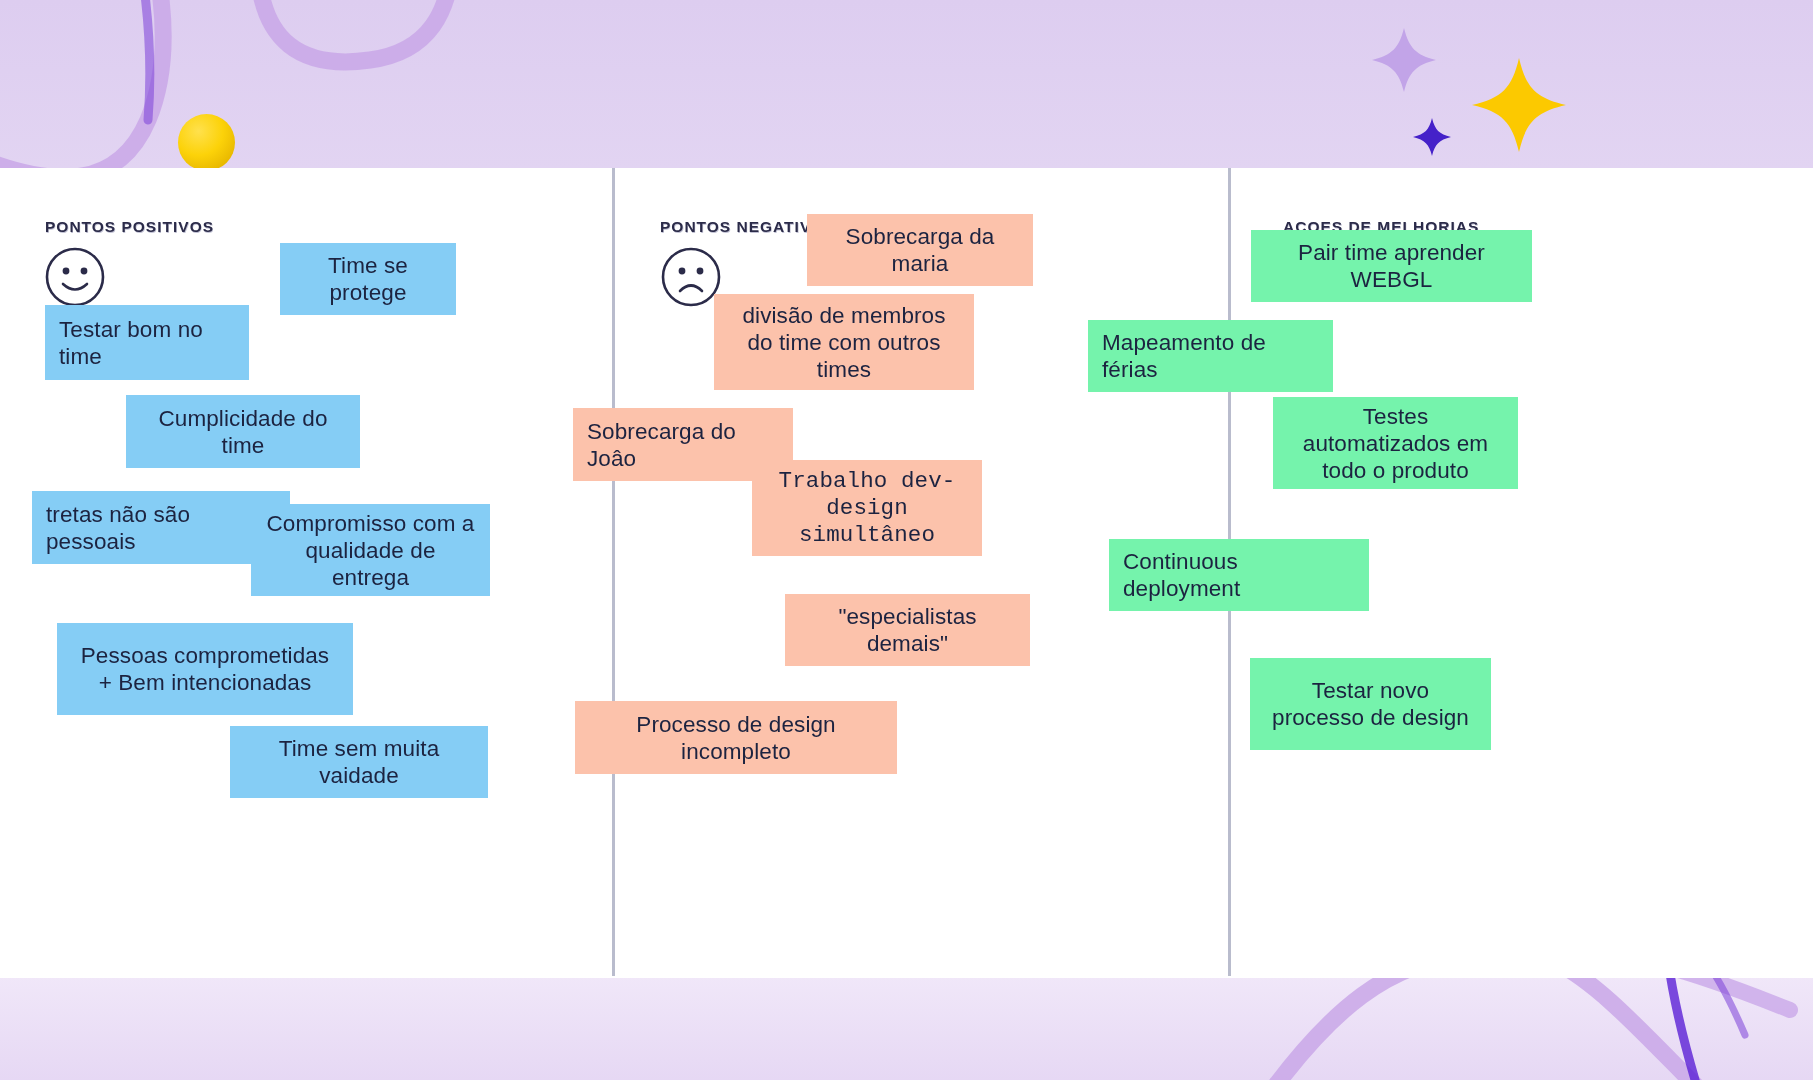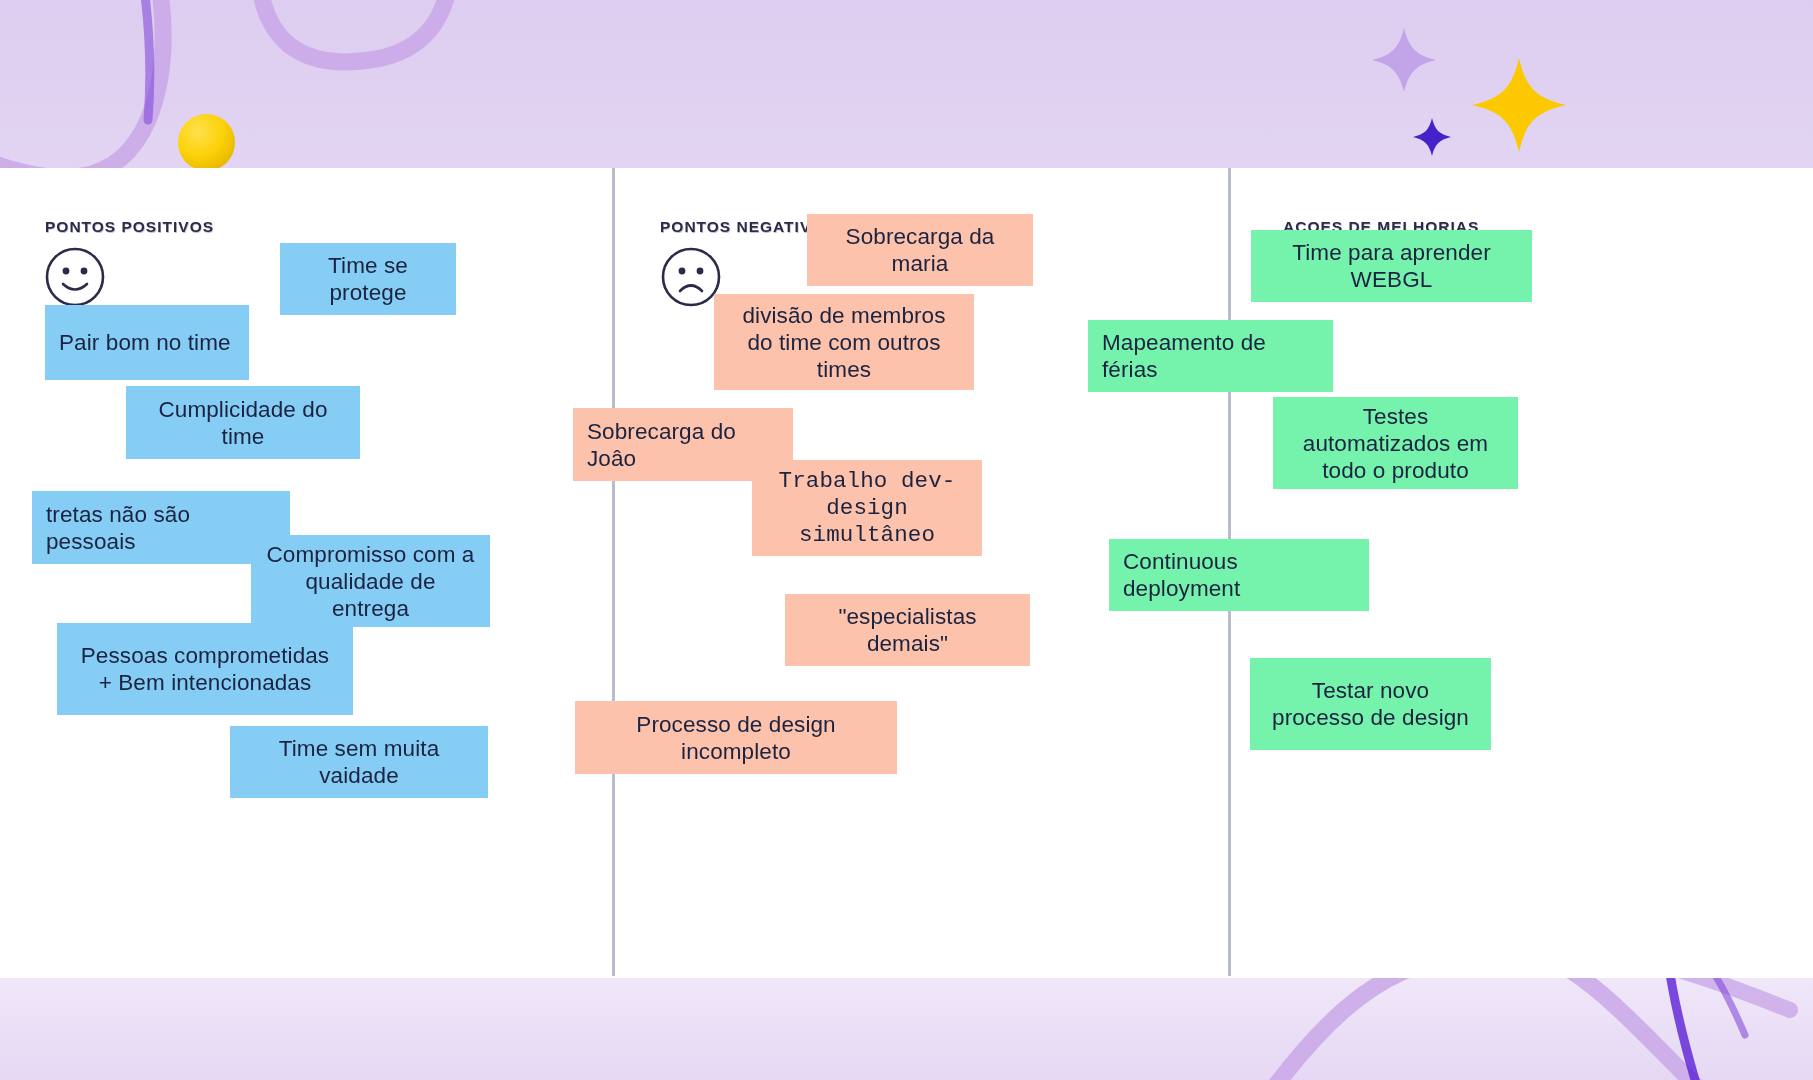--- a/index.html
+++ b/index.html
@@ -159,29 +159,29 @@
         <circle cx="22" cy="25" r="3.4" fill="#2b2b49"></circle>
         <circle cx="40" cy="25" r="3.4" fill="#2b2b49"></circle>
         <path d="M 19 38 Q 31 49, 43 38" fill="none" stroke="#2b2b49" stroke-width="2.6" stroke-linecap="round"></path>
       </svg>
     </div>
 
     <div class="card card-pos" style="left:280px; top:75px; width:176px; height:72px;">
       <span>Time se protege</span>
     </div>
     <div class="card card-pos left-align" style="left:45px; top:137px; width:204px; height:75px;">
-      <span>Pair bom no time</span>
-    </div>
-    <div class="card card-pos" style="left:126px; top:218px; width:234px; height:73px;">
+      <span>Testar bom no time</span>
+    </div>
+    <div class="card card-pos" style="left:126px; top:227px; width:234px; height:73px;">
       <span>Cumplicidade do time</span>
     </div>
     <div class="card card-pos left-align" style="left:32px; top:323px; width:258px; height:73px;">
       <span>tretas não são pessoais</span>
     </div>
-    <div class="card card-pos" style="left:251px; top:367px; width:239px; height:92px;">
+    <div class="card card-pos" style="left:251px; top:336px; width:239px; height:92px;">
       <span>Compromisso com a qualidade de entrega</span>
     </div>
     <div class="card card-pos" style="left:57px; top:455px; width:296px; height:92px;">
       <span>Pessoas comprometidas + Bem intencionadas</span>
     </div>
     <div class="card card-pos" style="left:230px; top:558px; width:258px; height:72px;">
       <span>Time sem muita vaidade</span>
     </div>
   </div>
 
@@ -224,21 +224,21 @@
         <path d="M 50 40 A 21 21 0 0 1 18 48" fill="none" stroke="#2b2b49" stroke-width="2.4" stroke-linecap="round"></path>
         <path d="M 8 30 A 21 21 0 0 0 16 47" fill="none" stroke="#2b2b49" stroke-width="2.4" stroke-linecap="round"></path>
         <path d="M 47 17 l -1 7 M 47 17 l -7 1" fill="none" stroke="#2b2b49" stroke-width="2.4" stroke-linecap="round"></path>
         <path d="M 18 48 l 7 -1 M 18 48 l 1 -7" fill="none" stroke="#2b2b49" stroke-width="2.4" stroke-linecap="round"></path>
         <rect x="21" y="20" width="23" height="24" rx="4" fill="none" stroke="#2b2b49" stroke-width="2.4"></rect>
         <path d="M 21 28 L 44 28" stroke="#2b2b49" stroke-width="2.4"></path>
       </svg>
     </div>
 
     <div class="card card-act" style="left:20px; top:62px; width:281px; height:72px;">
-      <span>Time para aprender WEBGL</span>
+      <span>Pair time aprender WEBGL</span>
     </div>
     <div class="card card-act left-align" style="left:-143px; top:152px; width:245px; height:72px;">
       <span>Mapeamento de férias</span>
     </div>
     <div class="card card-act left-align" style="left:-122px; top:371px; width:260px; height:72px;">
       <span>Continuous deployment</span>
     </div>
     <div class="card card-act" style="left:42px; top:229px; width:245px; height:92px;">
       <span>Testes automatizados em todo o produto</span>
     </div>

